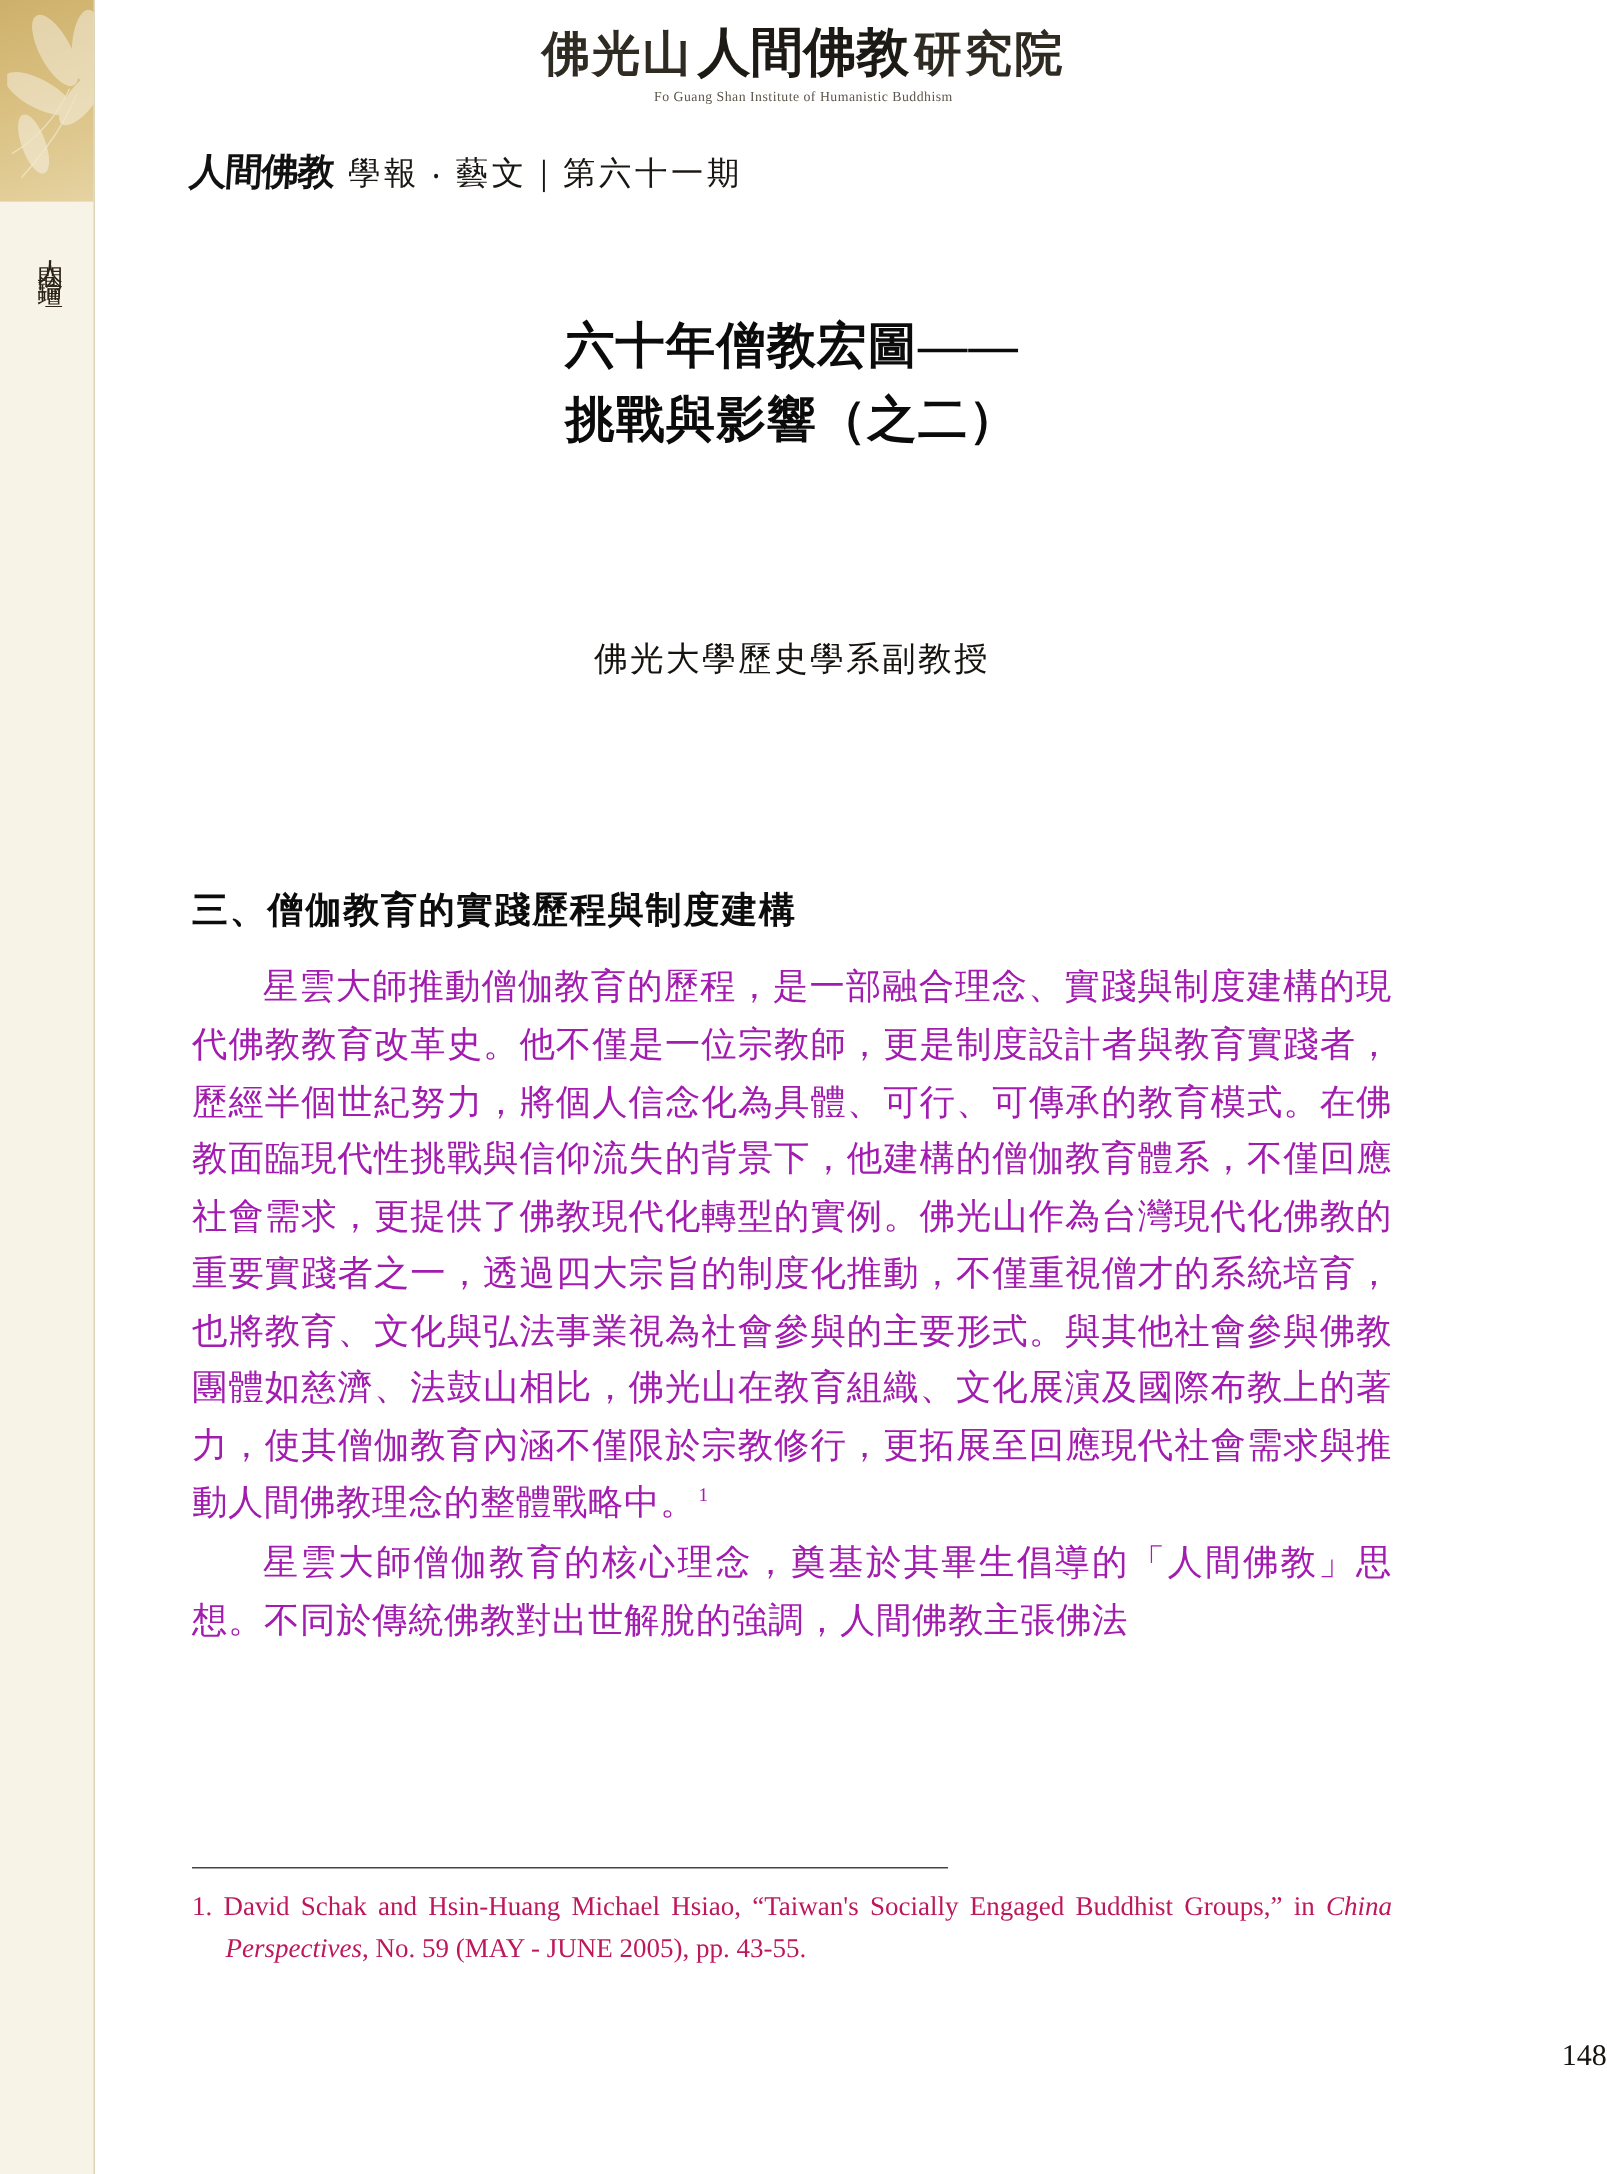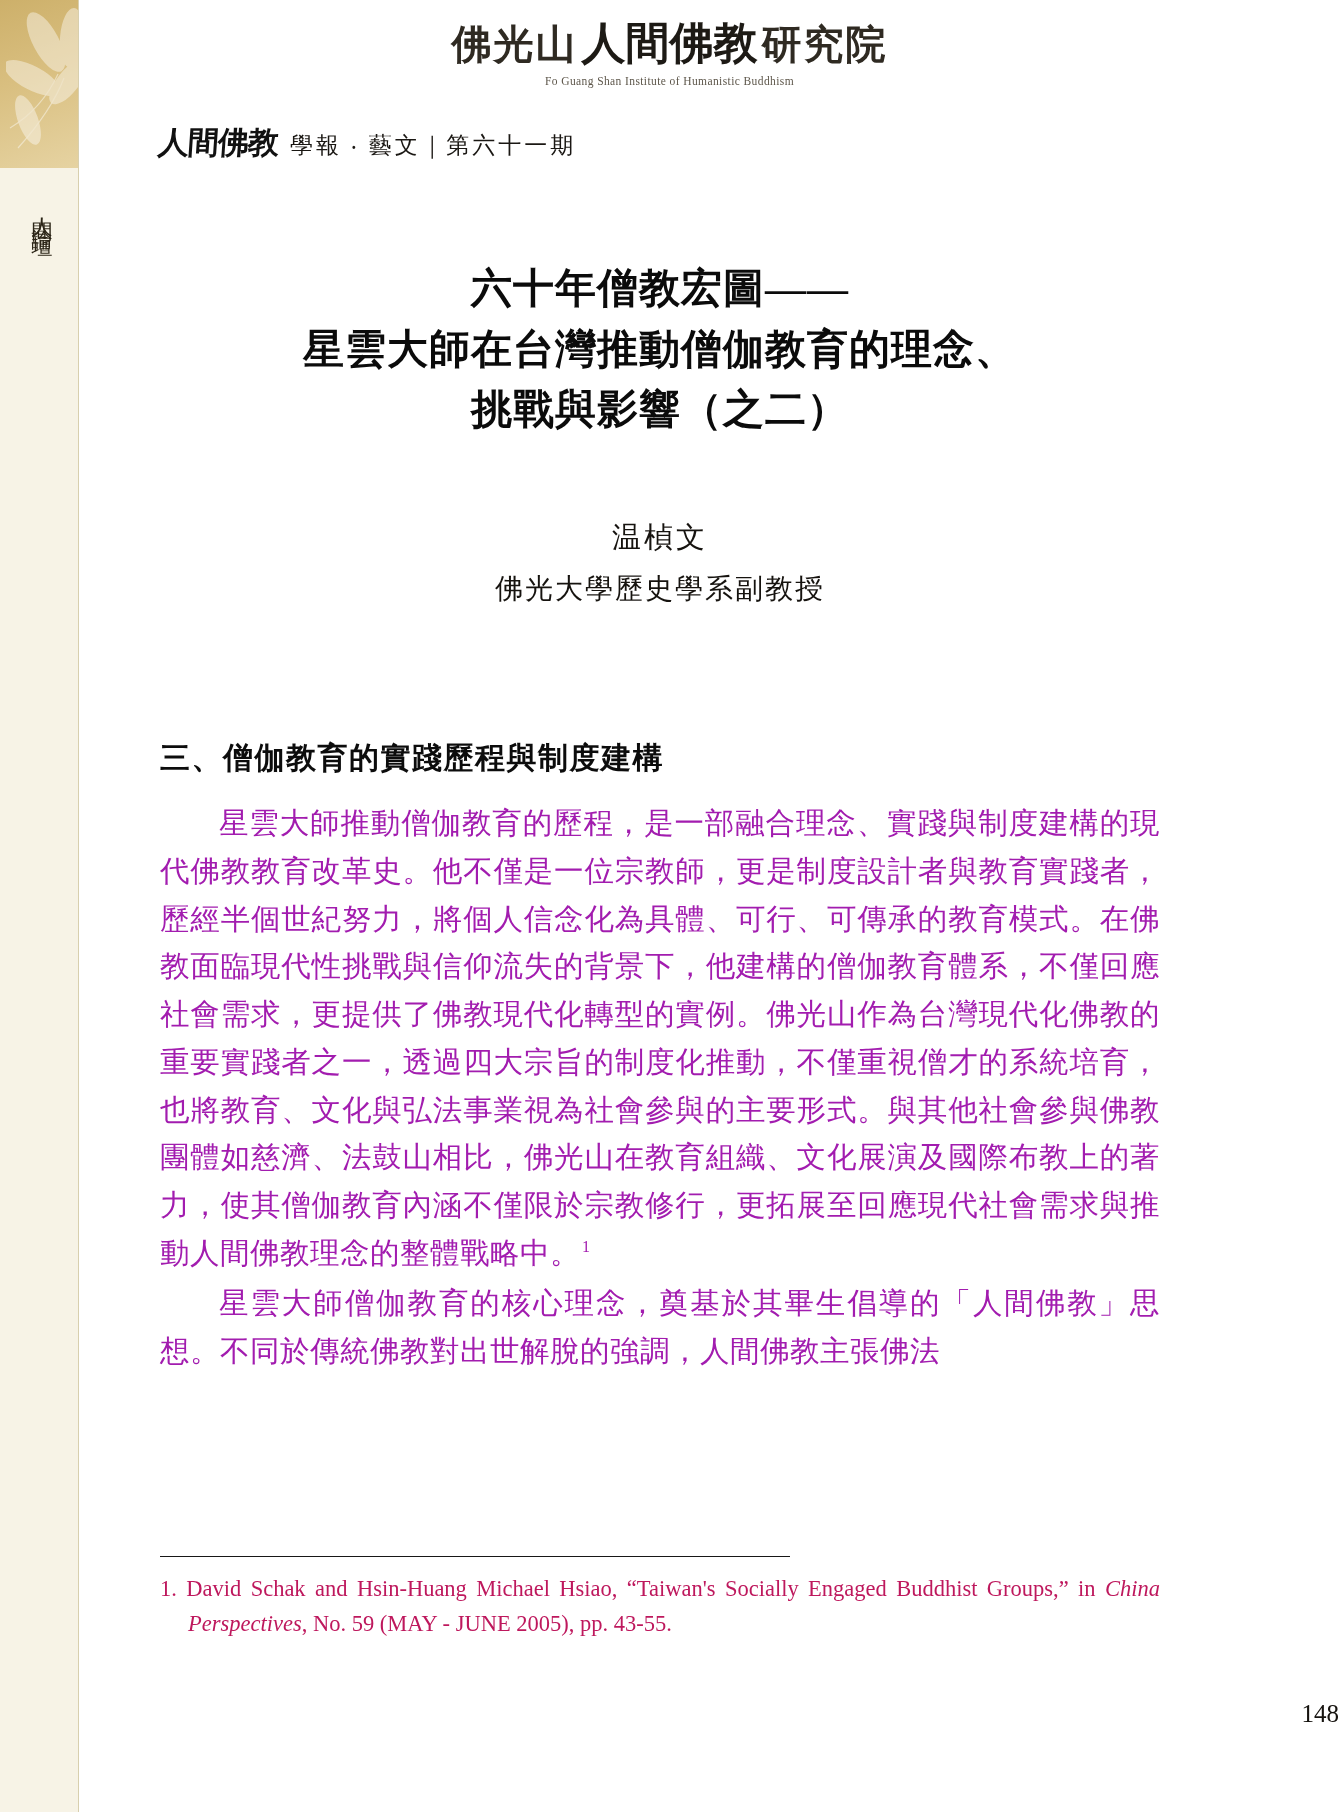--- a/index.html
+++ b/index.html
@@ -90,21 +90,21 @@
   }
   .journal-logo {
     font-size: 31px;
     font-weight: 700;
     color: #111;
     letter-spacing: -1px;
     font-family: "Liberation Serif", serif;
     transform: skewX(-4deg);
   }
   .journal-meta {
-    font-size: 23px;
+    font-size: 27px;
     color: #1a1713;
     letter-spacing: 3px;
   }
 
   
   .title-block {
     position: absolute;
     top: 258px;
     left: 140px;
     width: 1040px;
@@ -237,26 +237,24 @@
     <div class="en">Fo Guang Shan Institute of Humanistic Buddhism</div>
   </div>
 
   <div class="journal-line">
     <span class="journal-logo">人間佛教</span>
     <span class="journal-meta">學報 ‧ 藝文｜第六十一期</span>
   </div>
 
   <div class="title-block">
     <div class="title-line">六十年僧教宏圖——</div>
-    <div class="title-line">星雲大師在台灣推動僧伽教育的理念、</div>
     <div class="title-line">挑戰與影響（之二）</div>
   </div>
 
   <div class="author-block">
-    <div class="author-name">温楨文</div>
     <div class="author-affil">佛光大學歷史學系副教授</div>
   </div>
 
   <div class="section-head">三、僧伽教育的實踐歷程與制度建構</div>
 
   <div class="body">
     <p class="para indent"><span>星雲大師推動僧伽教育的歷程，是一部融合理念、實踐與制度建構的現代佛教教育改革史。他不僅是一位宗教師，更是制度設計者與教育實踐者，歷經半個世紀努力，將個人信念化為具體、可行、可傳承的教育模式。在佛教面臨現代性挑戰與信仰流失的背景下，他建構的僧伽教育體系，不僅回應社會需求，更提供了佛教現代化轉型的實例。佛光山作為台灣現代化佛教的重要實踐者之一，透過四大宗旨的制度化推動，不僅重視僧才的系統培育，也將教育、文化與弘法事業視為社會參與的主要形式。與其他社會參與佛教團體如慈濟、法鼓山相比，佛光山在教育組織、文化展演及國際布教上的著力，使其僧伽教育內涵不僅限於宗教修行，更拓展至回應現代社會需求與推動人間佛教理念的整體戰略中。</span><sup class="fn">1</sup></p>
     <p class="para indent">星雲大師僧伽教育的核心理念，奠基於其畢生倡導的「人間佛教」思想。不同於傳統佛教對出世解脫的強調，人間佛教主張佛法</p>
   </div>
 

